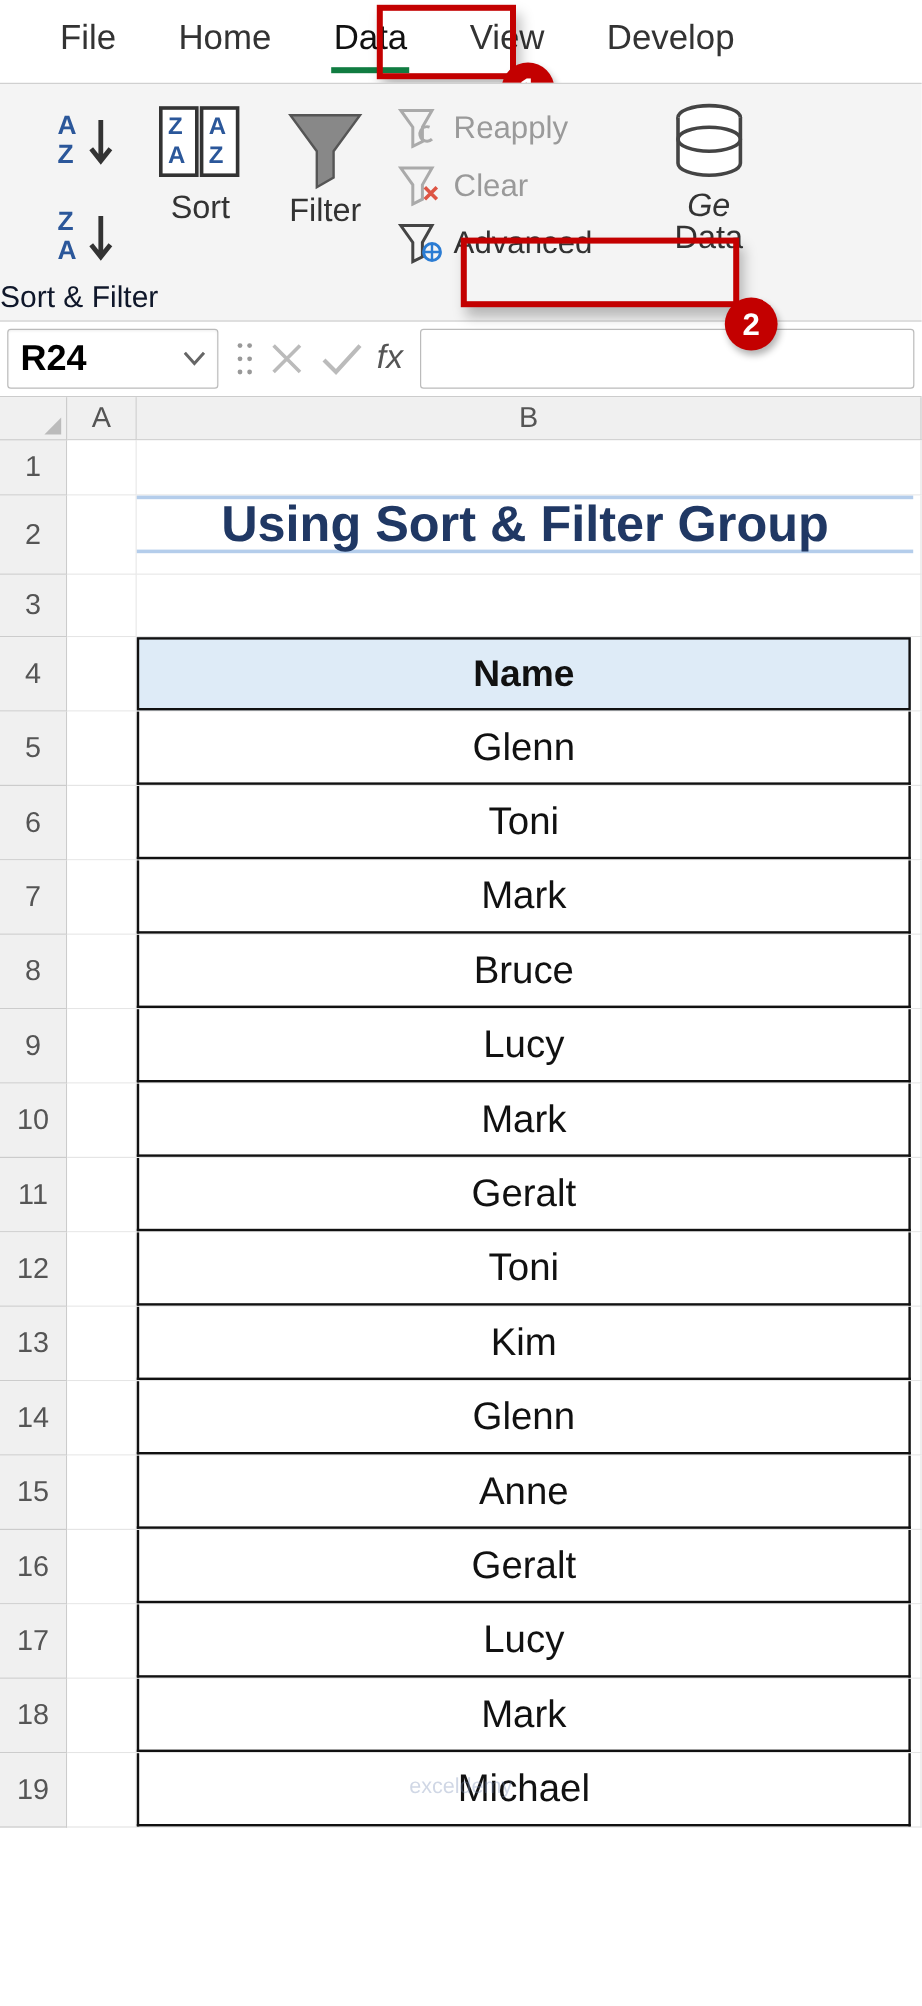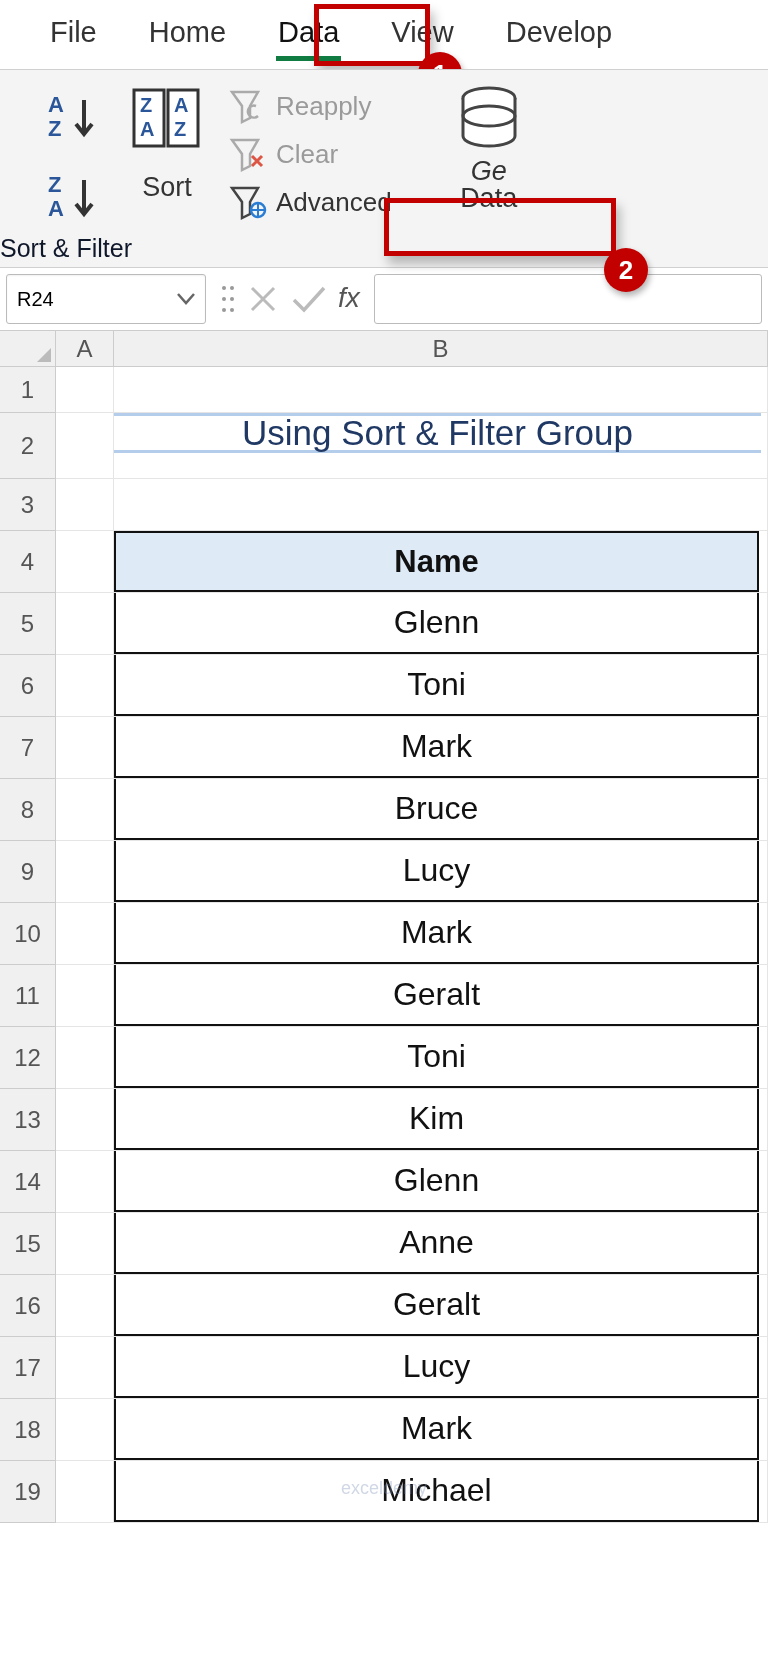--- a/index.html
+++ b/index.html
@@ -59,21 +59,21 @@
 }
 .group-row { display: flex; align-items: flex-start; }
 .group-label { font-size: 25px; color: #0f172a; margin-top: 6px; text-align: left; }
 
 .sort-asc, .sort-desc {
   display: flex; align-items: center;
   padding: 4px;
 }
 
 .big-btn { display: flex; flex-direction: column; align-items: center; padding: 2px 14px; cursor: pointer; }
-.big-btn .lbl { font-size: 27px; color: #333; margin-top: 16px; }
+.big-btn .lbl { font-size: 27px; color: #333; margin-top: 2px; }
 
 .filter-col { display: flex; flex-direction: column; gap: 4px; padding-top: 4px; }
 .filter-item { display: flex; align-items: center; gap: 8px; font-size: 26px; color: #9a9a9a; padding: 4px 8px; }
 .filter-item.enabled { color: #333; }
 
 .red-box-adv {
   position: absolute;
   border: 5px solid #c30000;
   pointer-events: none;
   box-shadow: 4px 8px 10px rgba(0,0,0,0.25);
@@ -81,30 +81,31 @@
 
 
 .fxbar {
   display: flex;
   align-items: center;
   gap: 6px;
   padding: 6px 6px;
   border-bottom: 1px solid #ccc;
 }
 .namebox {
-  width: 200px; height: 50px;
+  width: 176px; height: 50px;
   border: 1px solid #bbb;
   border-radius: 3px;
   display: flex;
   align-items: center;
   justify-content: space-between;
   padding: 0 10px;
-  font-size: 20px;
+  font-size: 30px;
   background: #fff;
   box-shadow: inset 0 1px 2px rgba(0,0,0,.06);
+  font-weight: bold;
 }
 .fx-icons { display: flex; gap: 10px; padding: 0 8px; color: #999; }
 .fx-input {
   flex: 1;
   height: 50px;
   border: 1px solid #bbb;
   border-radius: 3px;
   background: #fff;
 }
 
@@ -157,22 +158,22 @@
 .row-h1 { height: 46px; }
 .row-h-title { height: 66px; }
 .row-h3 { height: 52px; }
 .row-hdr { height: 62px; }
 .row-data { height: 62px; }
 
 .title-cell {
   display: flex;
   align-items: center;
   justify-content: center;
-  font-size: 35px;
-  font-weight: 400;
+  font-size: 42px;
+  font-weight: 700;
   color: #203864;
   background: linear-gradient(#b4cdeb,#b4cdeb) 0 100%/100% 3px no-repeat,
               linear-gradient(#b4cdeb,#b4cdeb) 0 0/100% 3px no-repeat;
   margin: 0 6px 0 0;
   text-align: center;
 }
 
 .table-wrap { padding-right: 8px; }
 .tbl-header {
   background: #deebf7;
@@ -251,20 +252,26 @@
           <rect x="6" y="8" width="30" height="56" fill="#fff" stroke="#333" stroke-width="3"></rect>
           <rect x="40" y="8" width="30" height="56" fill="#fff" stroke="#333" stroke-width="3"></rect>
           <text x="12" y="30" font-size="20" fill="#2b579a" font-weight="700">Z</text>
           <text x="12" y="54" font-size="20" fill="#2b579a" font-weight="700">A</text>
           <text x="46" y="30" font-size="20" fill="#2b579a" font-weight="700">A</text>
           <text x="46" y="54" font-size="20" fill="#2b579a" font-weight="700">Z</text>
         </svg>
         <div class="lbl">Sort</div>
       </div>
 
+      <div class="big-btn" style="padding-top:6px;">
+        <svg width="74" height="72">
+          <path d="M8 10 L66 10 L44 40 L44 62 L30 70 L30 40 Z" fill="#888" stroke="#555" stroke-width="2"></path>
+        </svg>
+        <div class="lbl">Filter</div>
+      </div>
 
       <div class="filter-col">
         <div class="filter-item">
           <svg width="40" height="36">
             <path d="M4 4 L30 4 L22 18 L22 30 L14 34 L14 18 Z" fill="none" stroke="#aaa" stroke-width="2.5"></path>
             <path d="M30 28 a6 6 0 1 1 -2 -10" fill="none" stroke="#aaa" stroke-width="2.5"></path>
           </svg>
           <span>Reapply</span>
         </div>
         <div class="filter-item">

